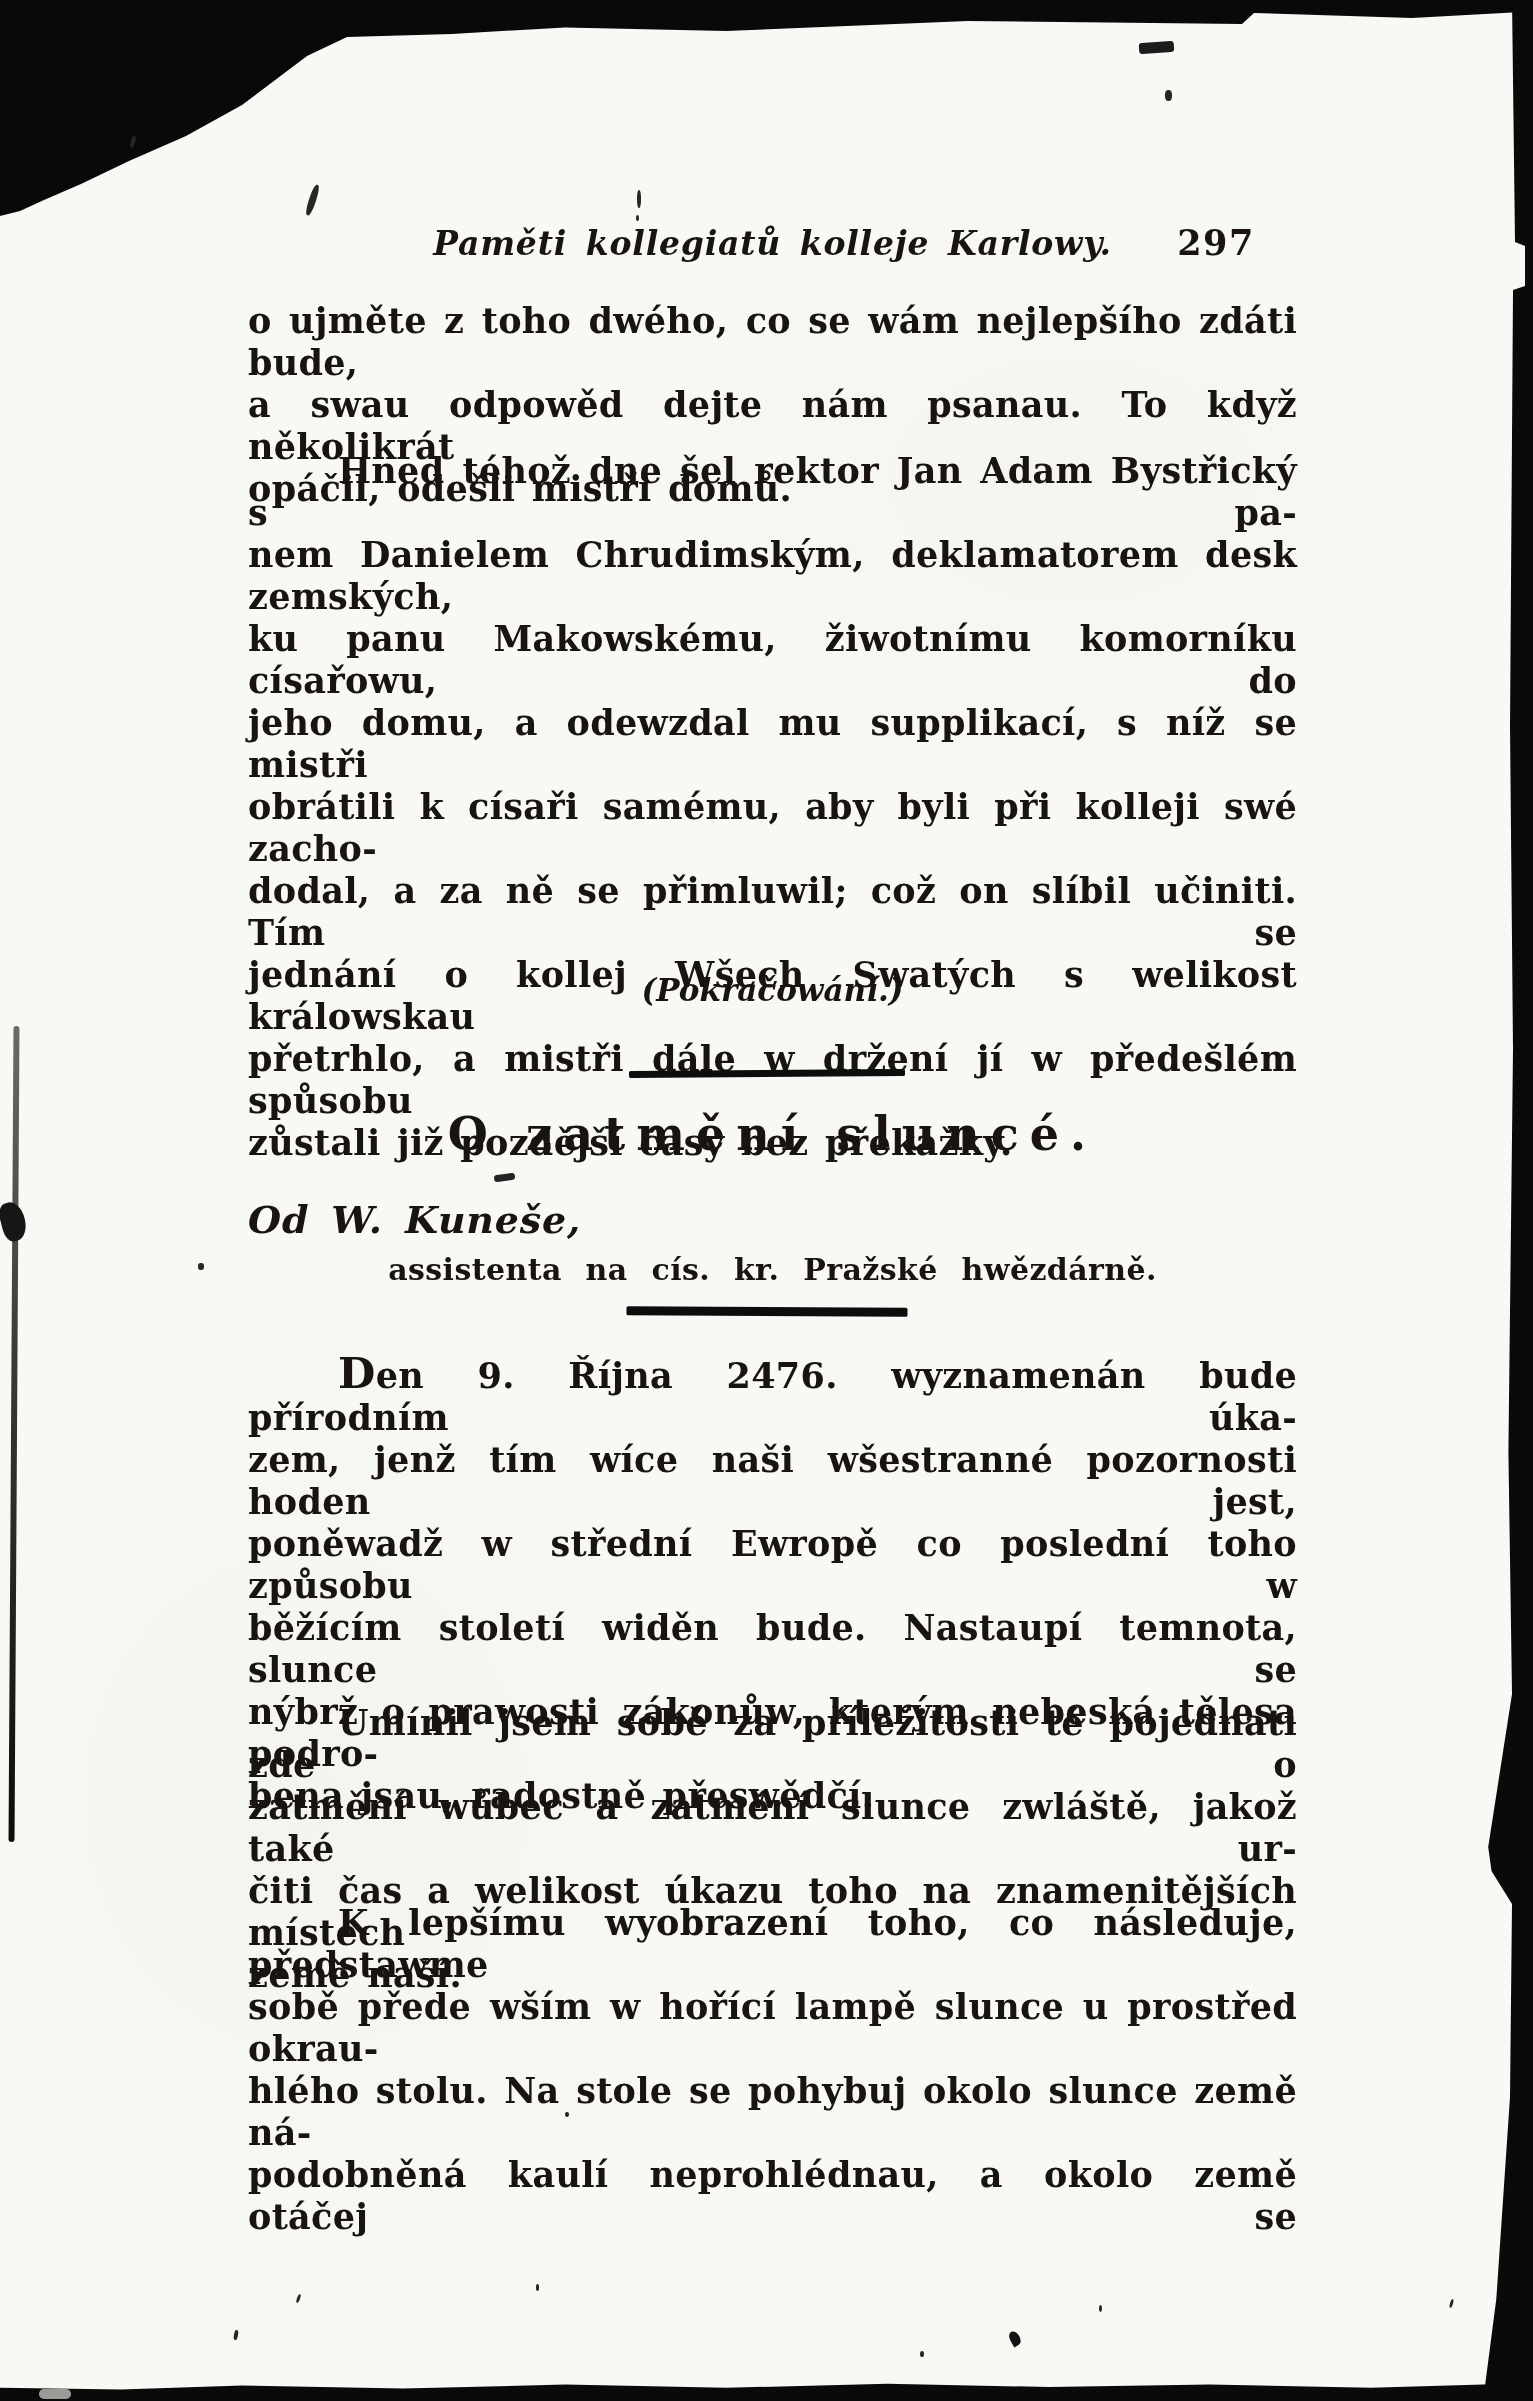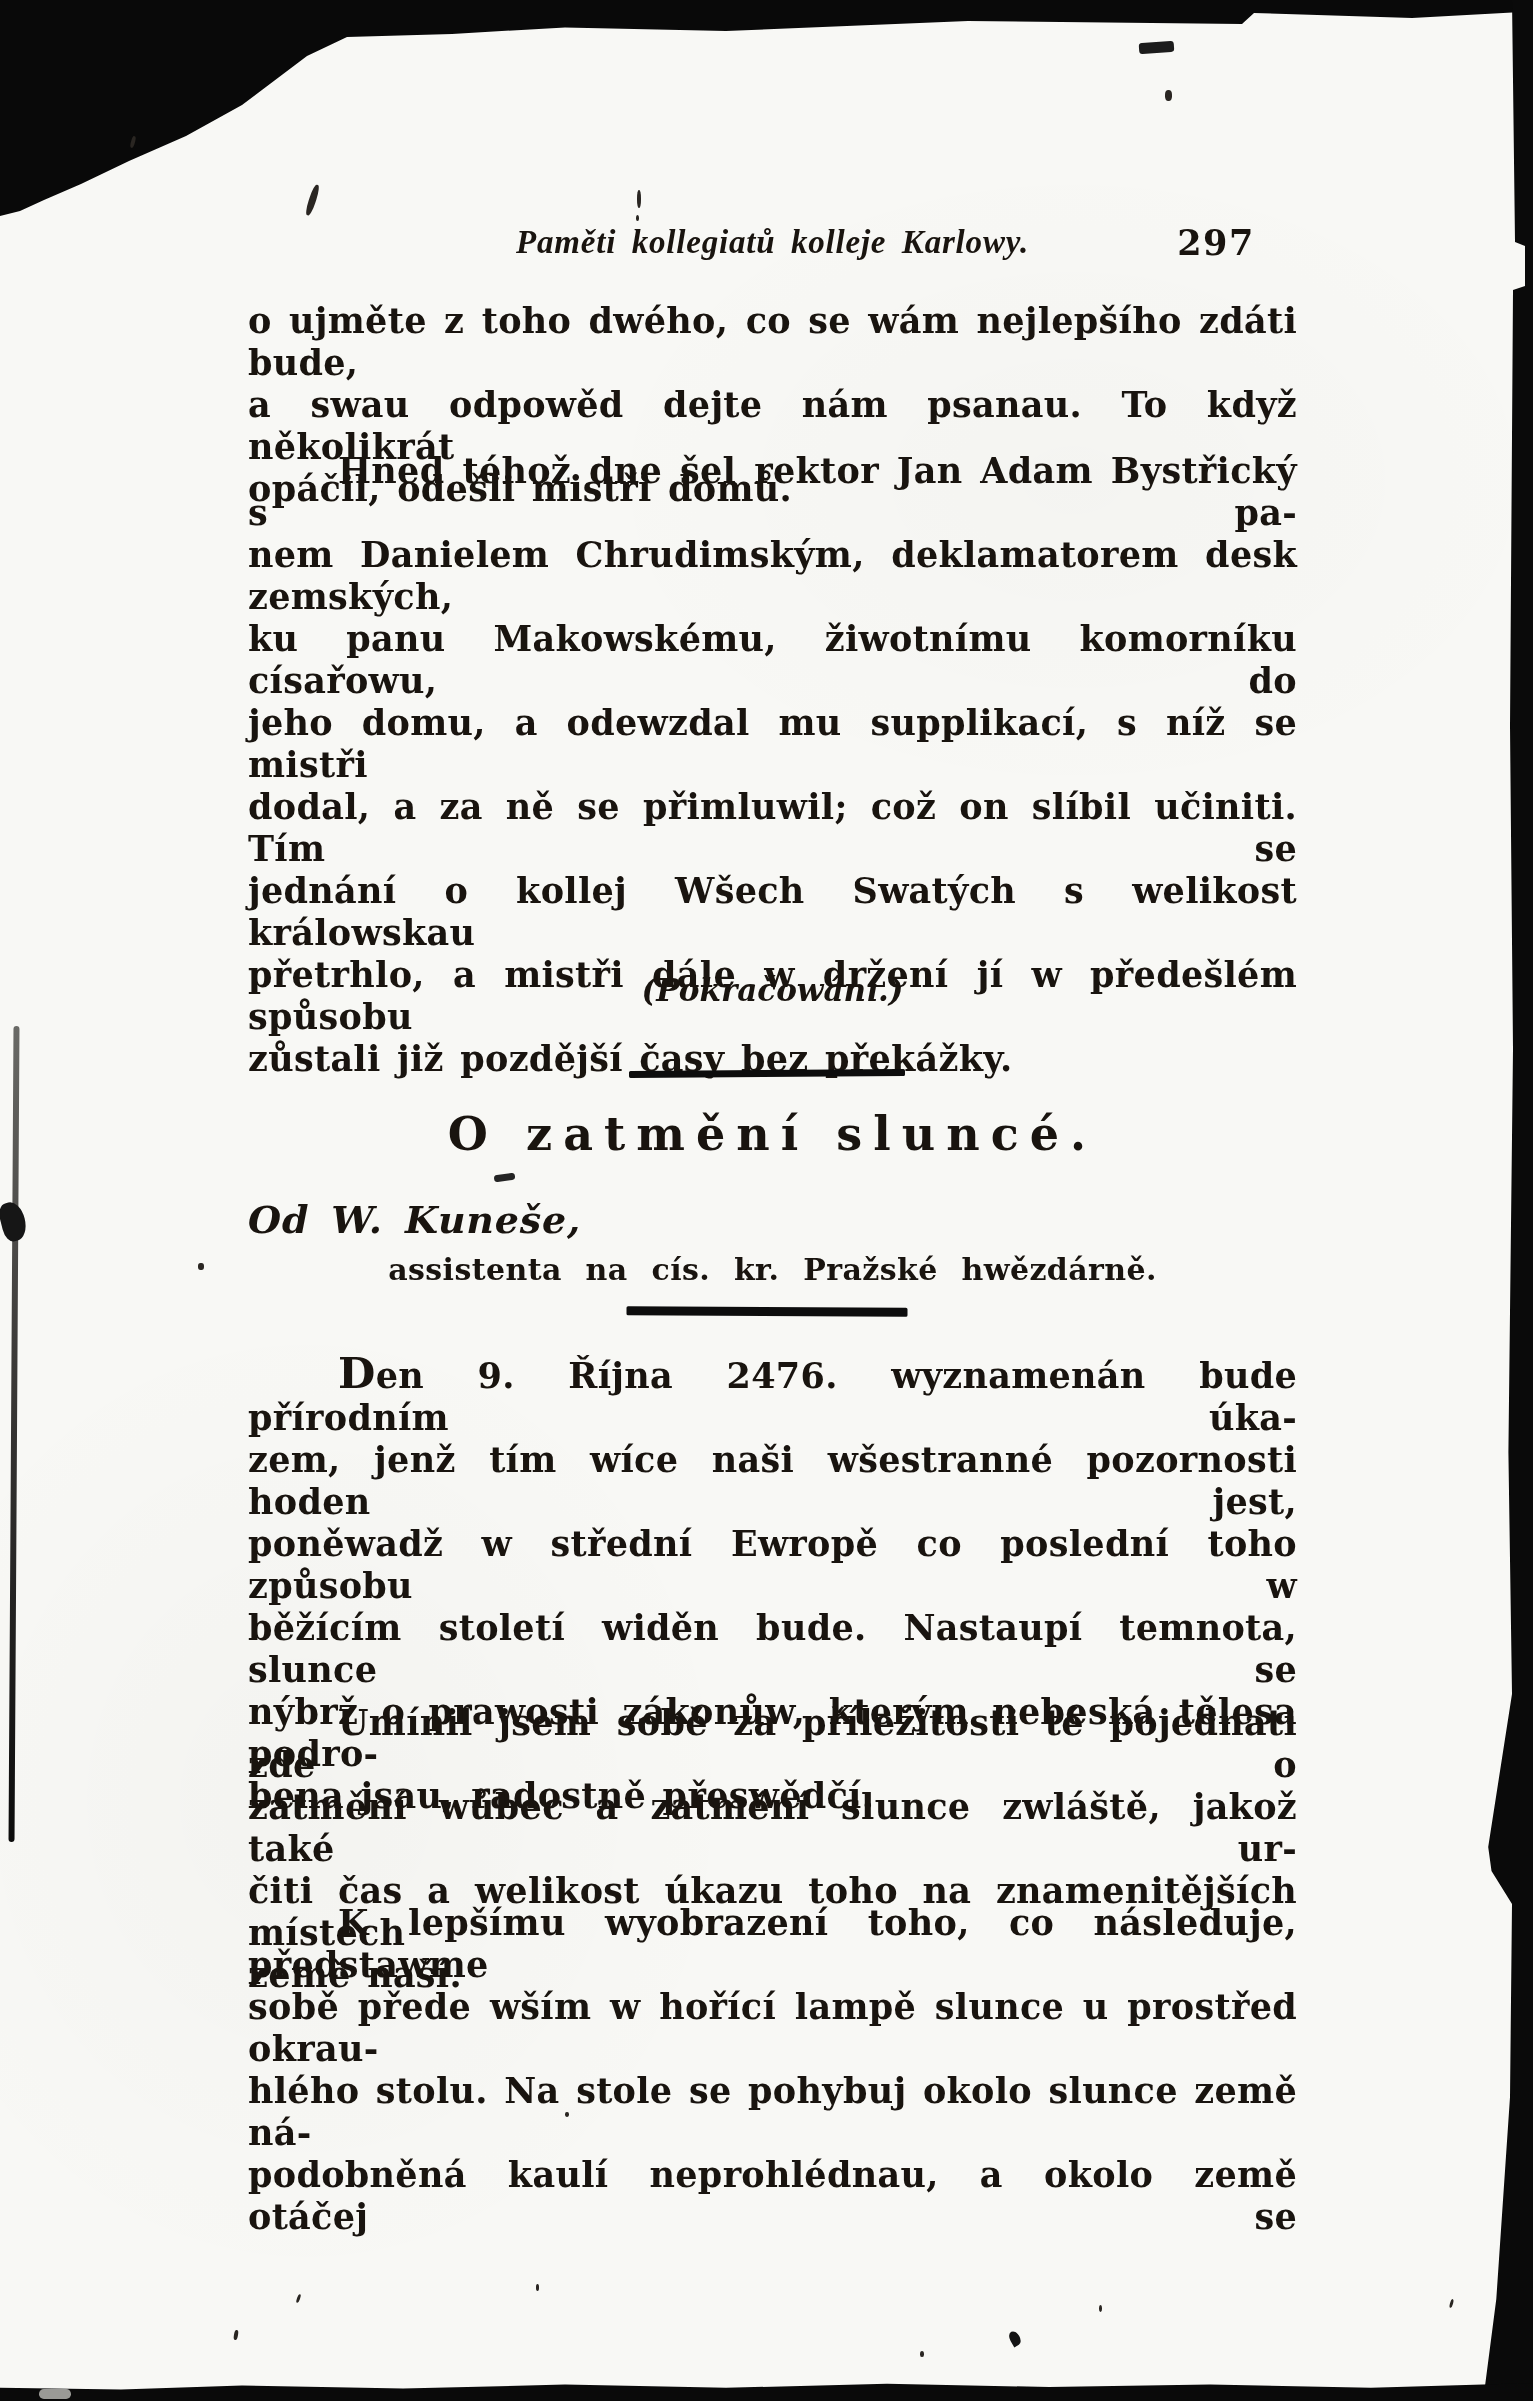--- a/index.html
+++ b/index.html
@@ -44,21 +44,21 @@
   .col{position:absolute;left:248px;width:1049px;}
   .line{
     font-size:35px;font-weight:700;line-height:42px;
     letter-spacing:0.3px;word-spacing:4px;
     text-align:justify;text-align-last:justify;
   }
   .line.short{text-align-last:left;}
   .line.indent{text-indent:90px;}
   .para.lead .line:first-child::first-letter{font-size:123%;}
   .header-row{top:224px;height:48px;}
-  .header-title{text-align:center;font-style:italic;font-weight:700;font-size:33px;letter-spacing:0.8px;word-spacing:6.5px;font-family:Liberation Serif, serif;}
+  .header-title{text-align:center;font-style:italic;font-weight:700;font-size:33px;letter-spacing:0.8px;word-spacing:6.5px;}
   .page-number{position:absolute;right:42px;top:-1.6px;font-style:normal;font-weight:700;font-size:35px;letter-spacing:1.6px;}
   .continuation{top:972px;text-align:center;font-style:italic;font-weight:700;font-size:31px;}
   .rule{position:absolute;left:50%;background:#0d0d0d;border-radius:1.6px;}
   .rule-1{top:1070px;width:276px;height:7.3px;transform:translateX(-50%) skewY(-0.4deg);}
   .rule-2{top:1307px;width:281px;height:9px;transform:translateX(-50%) skewY(0.3deg);}
   .section-title{top:1107px;text-align:center;font-weight:700;font-size:46px;letter-spacing:0.24em;}
   .byline{top:1197px;text-align:left;font-style:italic;font-weight:700;font-size:38px;letter-spacing:0.8px;word-spacing:8px;}
   .affiliation{top:1252px;text-align:center;font-weight:700;font-size:30px;word-spacing:13px;letter-spacing:0.4px;}
 </style>
 </head>
@@ -74,20 +74,21 @@
   <div class="col para" style="top:300px">
       <div class="line">o ujměte z toho dwého, co se wám nejlepšího zdáti bude,</div>
       <div class="line">a swau odpowěd dejte nám psanau. To když několikrát</div>
       <div class="line short">opáčil, odešli mistři domů.</div>
     </div>
   <div class="col para" style="top:450px">
       <div class="line indent">Hned téhož dne šel rektor Jan Adam Bystřický s pa-</div>
       <div class="line">nem Danielem Chrudimským, deklamatorem desk zemských,</div>
       <div class="line">ku panu Makowskému, žiwotnímu komorníku císařowu, do</div>
       <div class="line">jeho domu, a odewzdal mu supplikací, s níž se mistři</div>
+      <div class="line">obrátili k císaři samému, aby byli při kolleji swé zacho-</div>
       <div class="line">dodal, a za ně se přimluwil; což on slíbil učiniti. Tím se</div>
       <div class="line">jednání o kollej Wšech Swatých s welikost králowskau</div>
       <div class="line">přetrhlo, a mistři dále w držení jí w předešlém spůsobu</div>
       <div class="line short">zůstali již pozdější časy bez překážky.</div>
     </div>
   <div class="col continuation">(Pokračowání.)</div>
 
   <div class="rule rule-1"></div>
 
   <div class="col section-title">O zatmění sluncé.</div>

